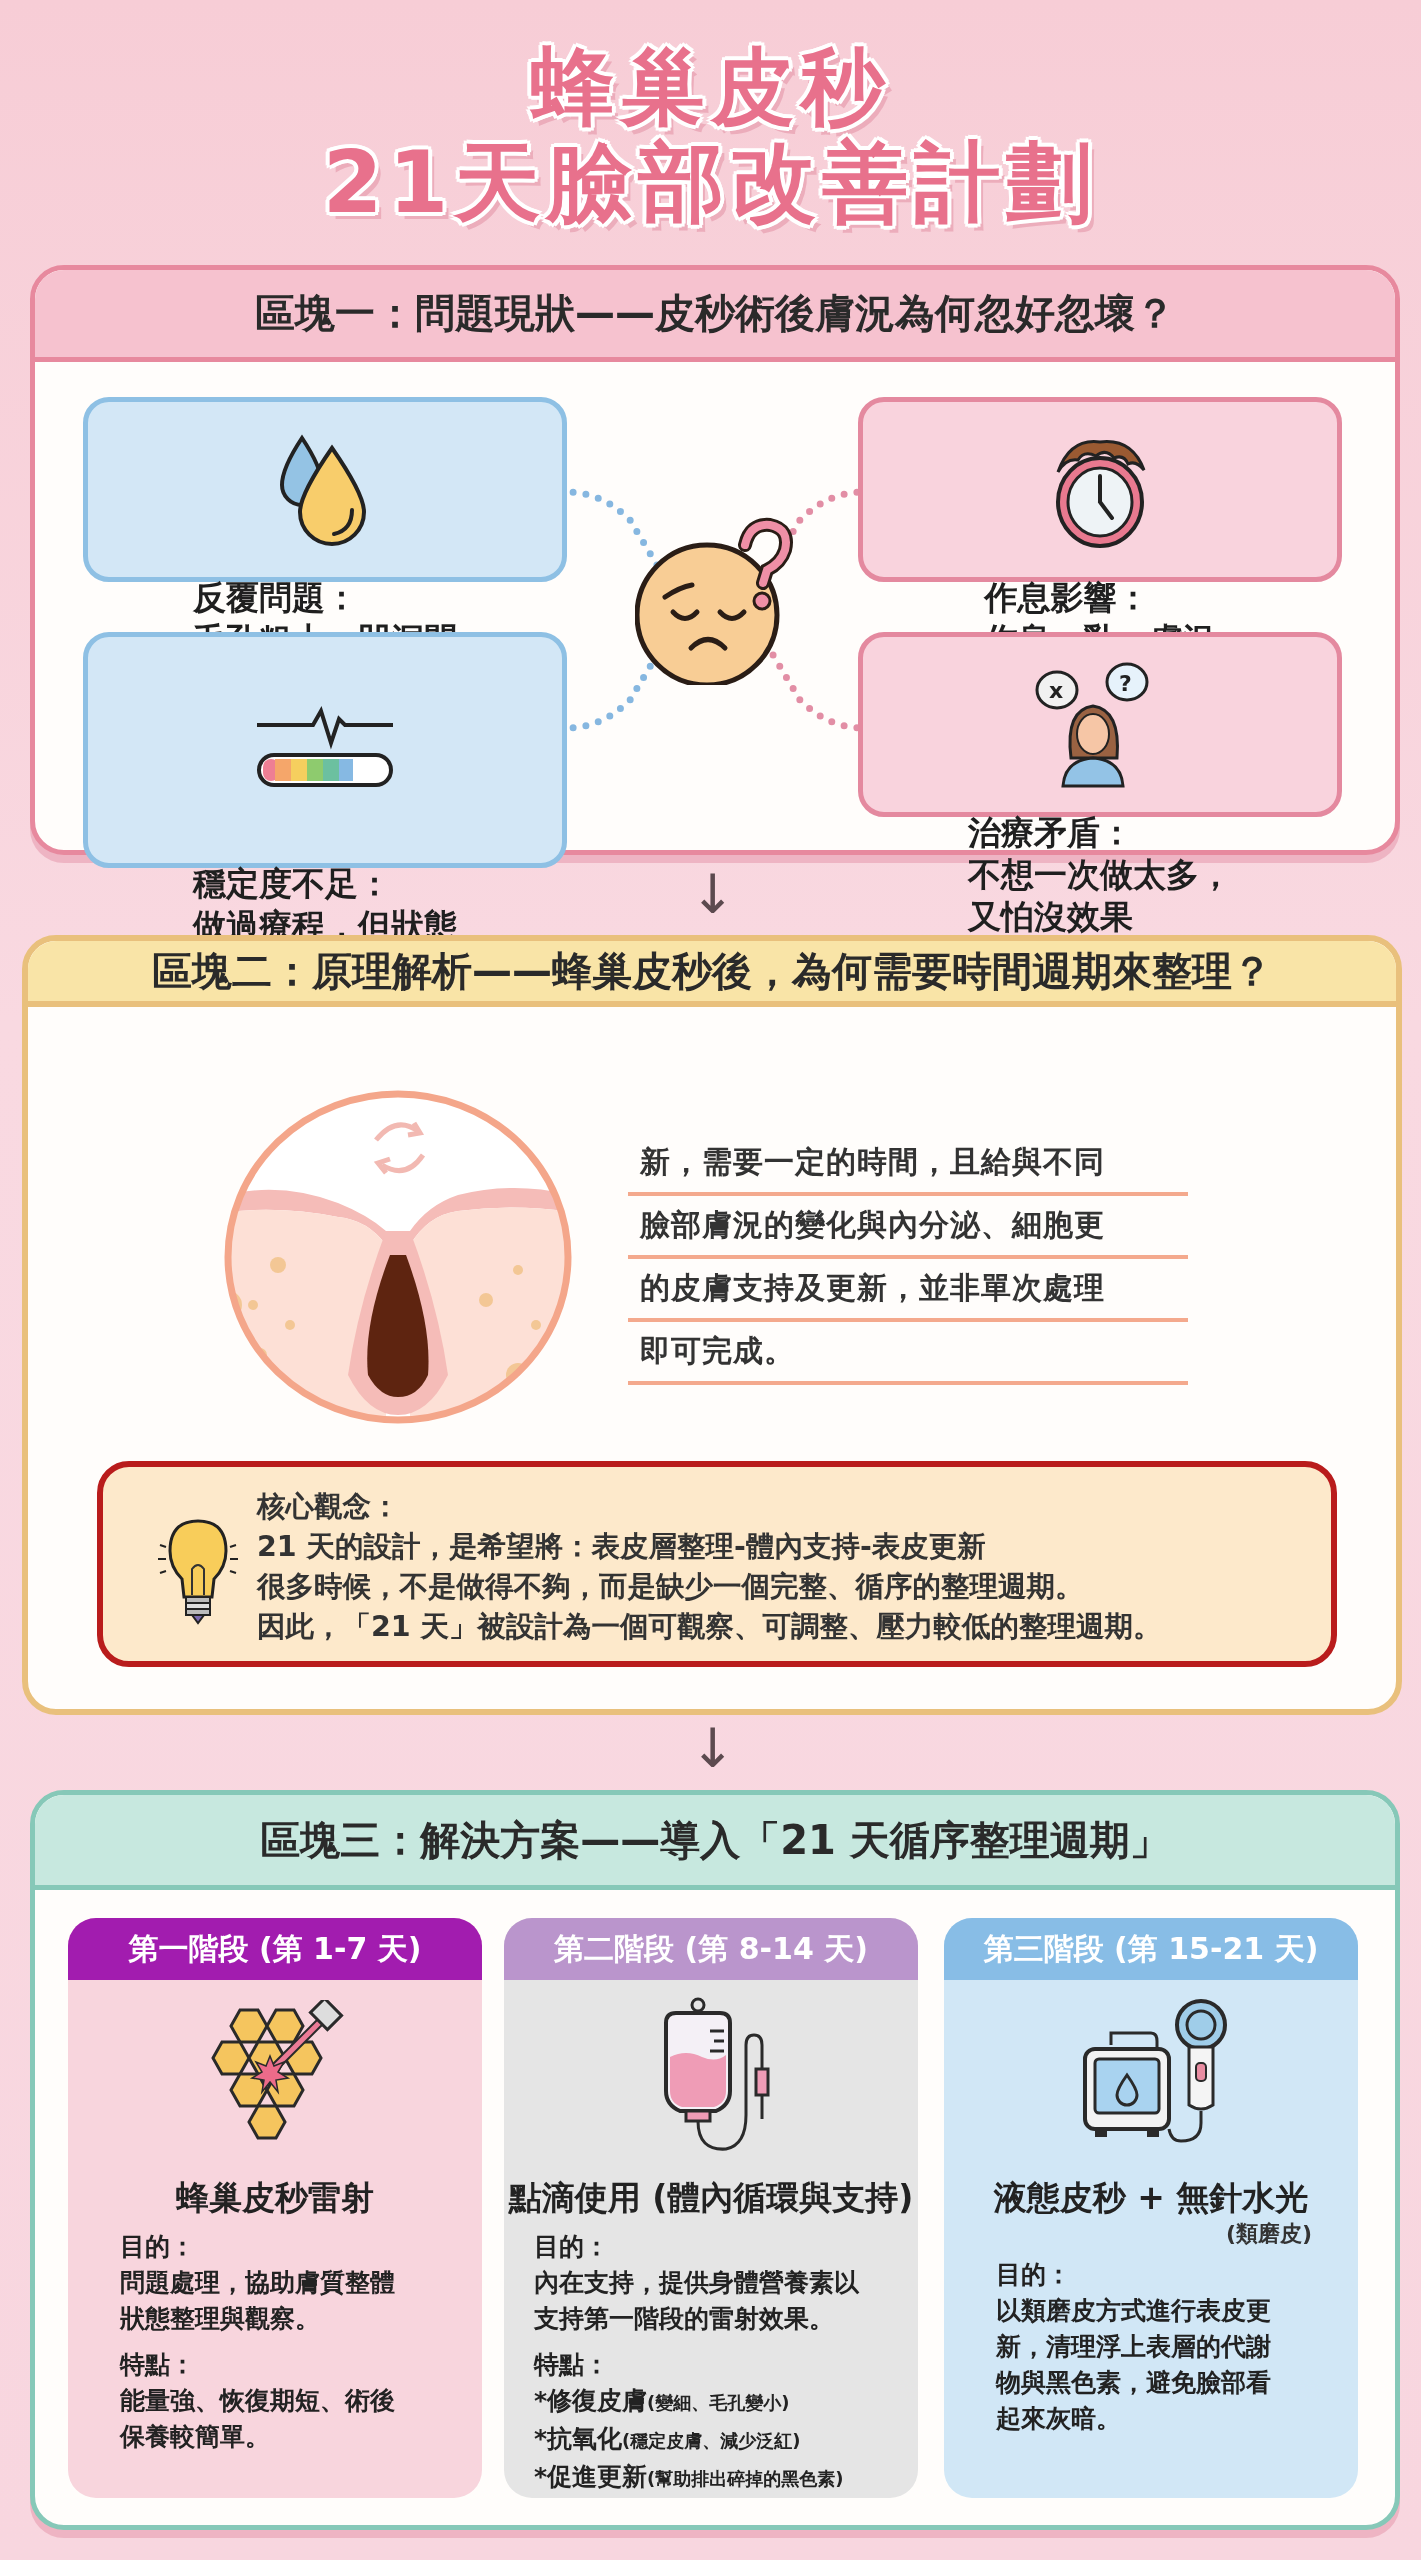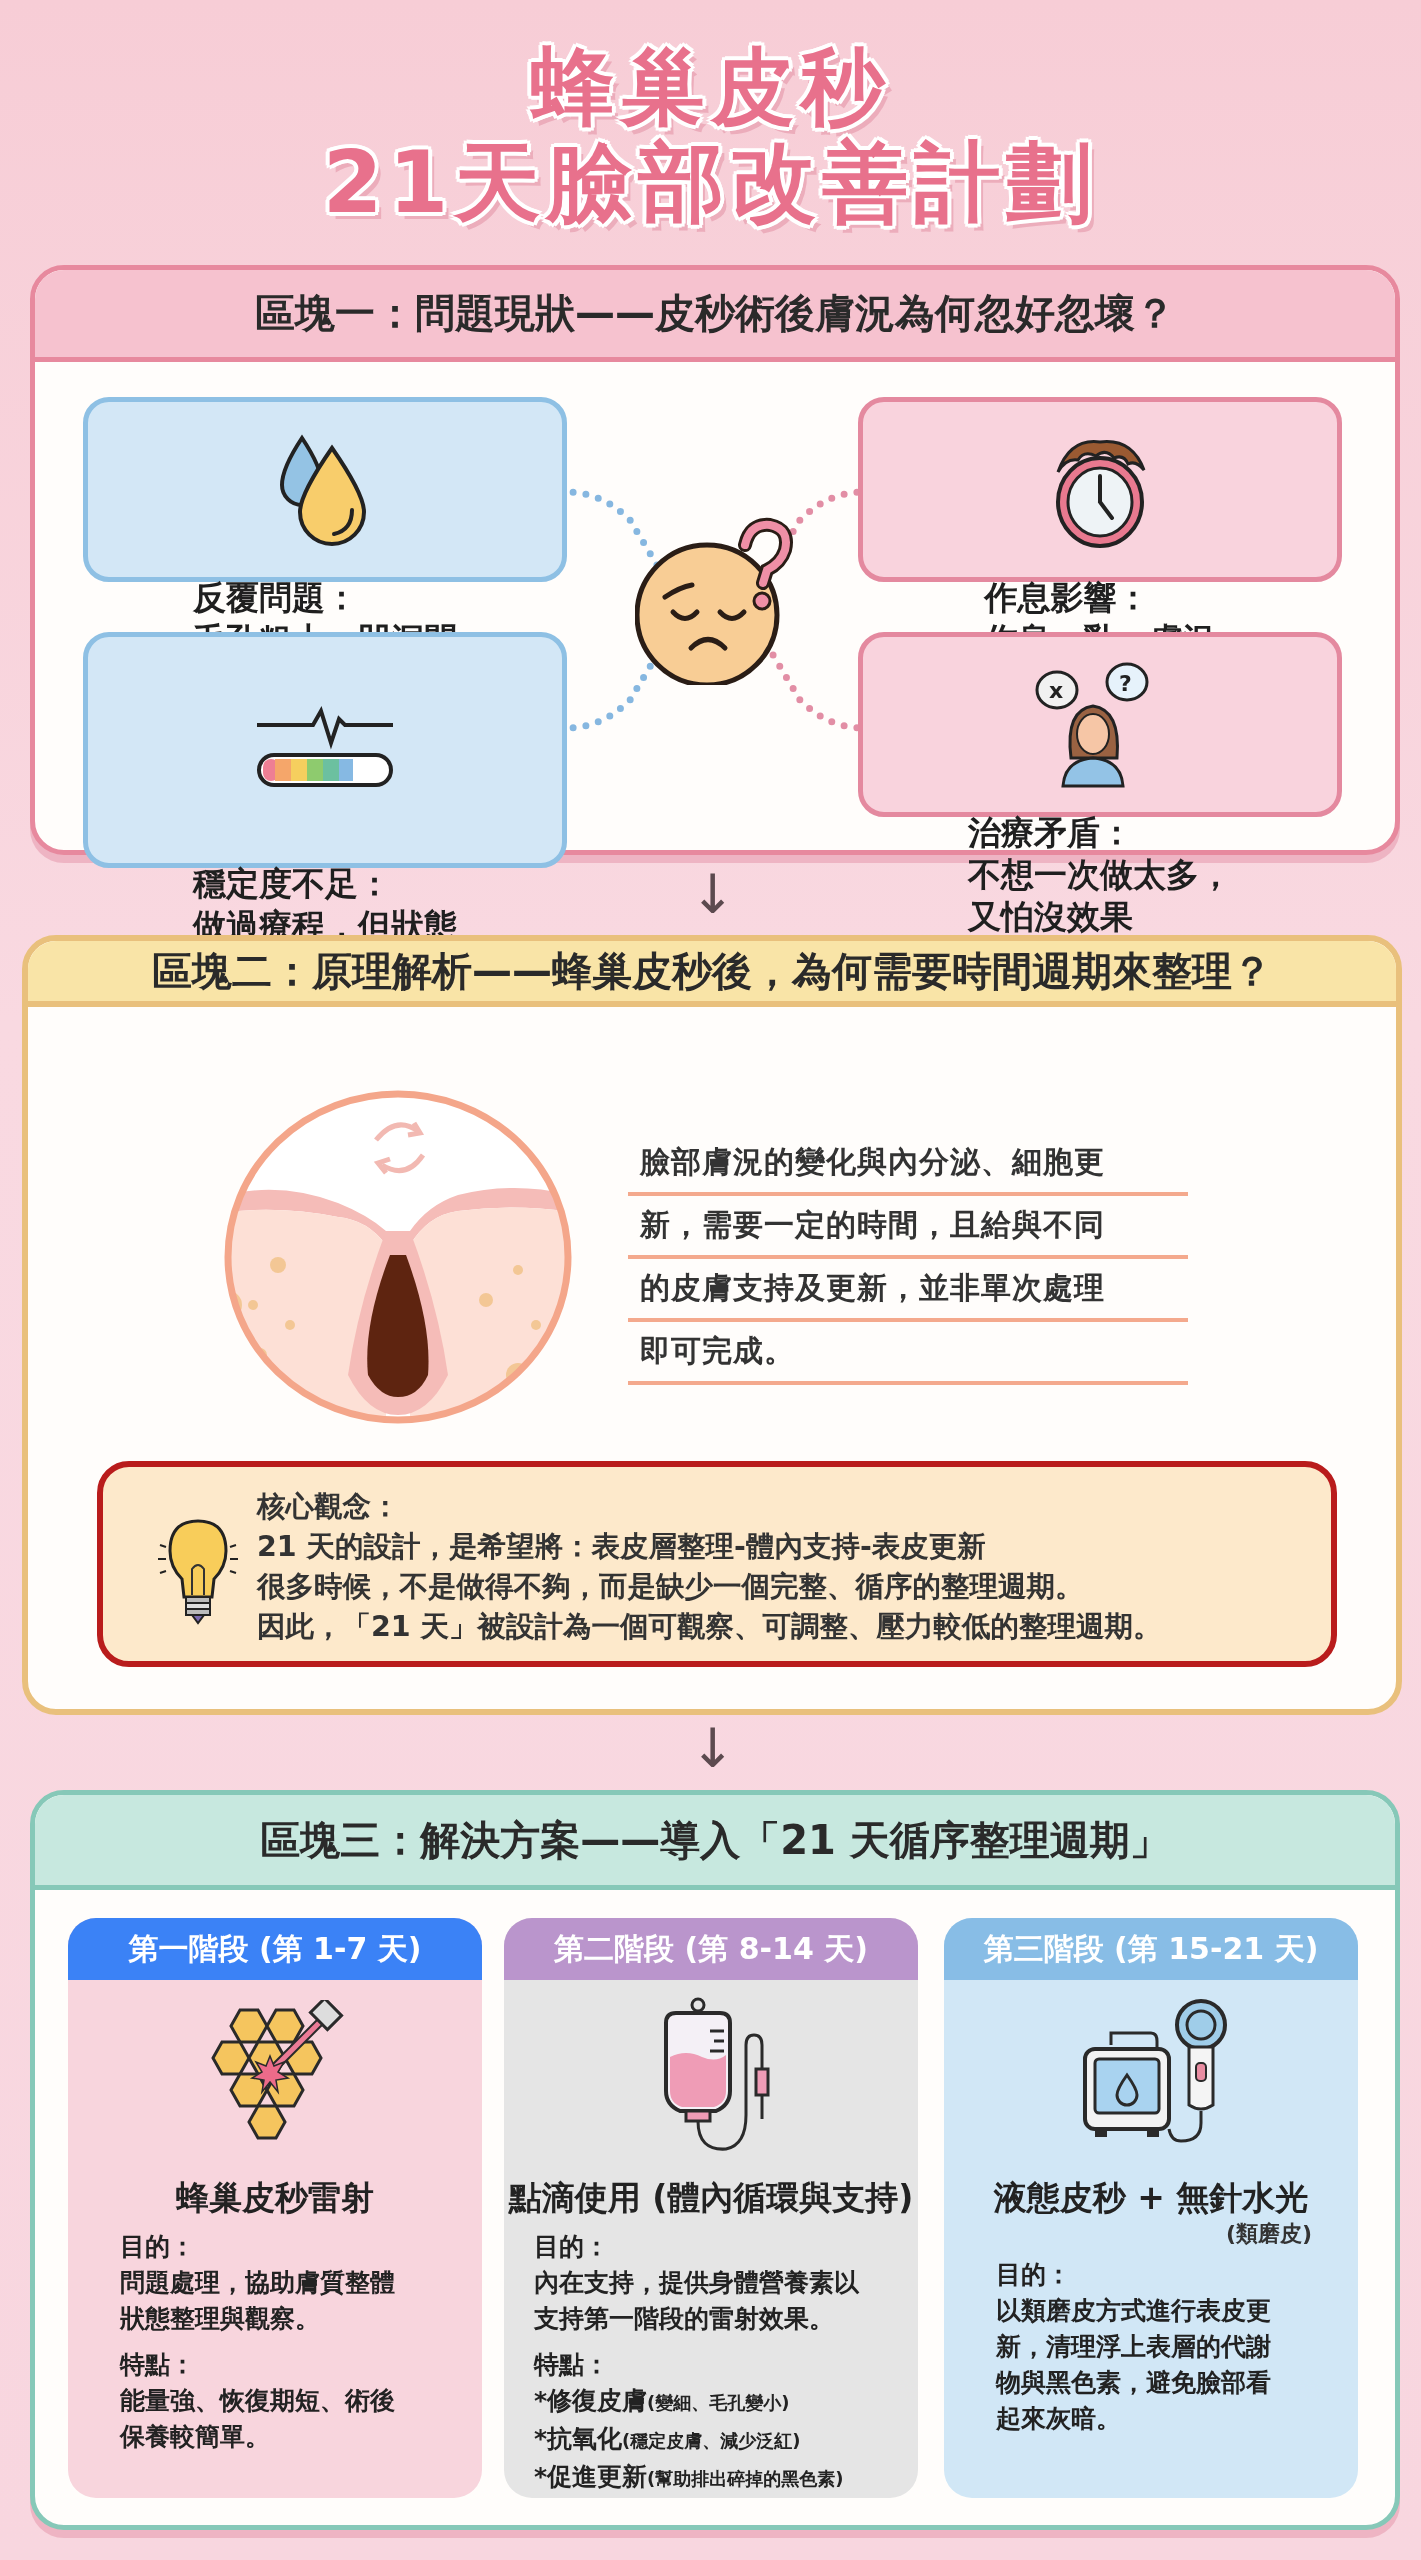--- a/index.html
+++ b/index.html
@@ -69,21 +69,21 @@
     color: #fff; font-size: 30px; font-weight: bold;
   }
   .phase .icon-area { height: 190px; display: flex; align-items: center; justify-content: center; }
   .phase .name { text-align: center; font-size: 33px; font-weight: bold; color: #222; margin-top: 6px; }
   .phase .sub-name { text-align: right; font-size: 22px; font-weight: bold; color: #333; padding-right: 46px; margin-top: -2px; }
   .phase .body { padding: 8px 0 0 52px; font-size: 25px; font-weight: bold; color: #222; line-height: 36px; }
   .phase .body .lbl { display: block; }
   .phase .body .val { display: block; white-space: pre-line; margin-bottom: 10px; }
   .phase .small { font-size: 18px; }
   #p1 { left: 68px; background: #f8d5dd; }
-  #p1 .ph-head { background: #3b82f6; }
+  #p1 .ph-head { background: #a21caf; }
   #p2 { left: 504px; background: #e5e5e5; }
   #p2 .ph-head { background: #ba95cc; }
   #p3 { left: 944px; background: #d1e7f6; }
   #p3 .ph-head { background: #88bde6; }
 </style>
 </head>
 <body>
 
 <div class="title">
   <span class="l1">蜂巢皮秒</span>
@@ -206,22 +206,22 @@
       <circle cx="300" cy="290" r="12" fill="#f3c795"></circle>
   </g>
   <ellipse cx="180" cy="172" rx="170" ry="163" fill="none" stroke="#f4a68a" stroke-width="7"></ellipse>
   <path d="M158 55 Q178 30 200 46" stroke="#f2b9b2" stroke-width="5" fill="none"></path>
   <path d="M196 38 L202 48 L190 50" stroke="#f2b9b2" stroke-width="5" fill="none"></path>
   <path d="M205 70 Q188 95 164 80" stroke="#f2b9b2" stroke-width="5" fill="none"></path>
   <path d="M168 88 L160 78 L172 74" stroke="#f2b9b2" stroke-width="5" fill="none"></path>
 </svg>
 
 <div class="para">
+  <div class="line">新，需要一定的時間，且給與不同</div>
   <div class="line">臉部膚況的變化與內分泌、細胞更</div>
-  <div class="line">新，需要一定的時間，且給與不同</div>
   <div class="line">的皮膚支持及更新，並非單次處理</div>
   <div class="line">即可完成。</div>
 </div>
 
 <div class="concept">
   <svg style="position:absolute;left:55px;top:48px;" width="80" height="120" viewBox="0 0 80 120">
     <path d="M40 6 Q12 6 12 36 Q12 52 24 64 L26 82 L54 82 L56 64 Q68 52 68 36 Q68 6 40 6Z" fill="#f8cd5a" stroke="#222" stroke-width="3"></path>
     <path d="M34 80 L34 54 Q40 46 46 54 L46 80" stroke="#333" stroke-width="2" fill="none"></path>
     <rect x="28" y="82" width="24" height="6" fill="#bbb" stroke="#222" stroke-width="2"></rect>
     <rect x="28" y="88" width="24" height="6" fill="#ddd" stroke="#222" stroke-width="2"></rect>

